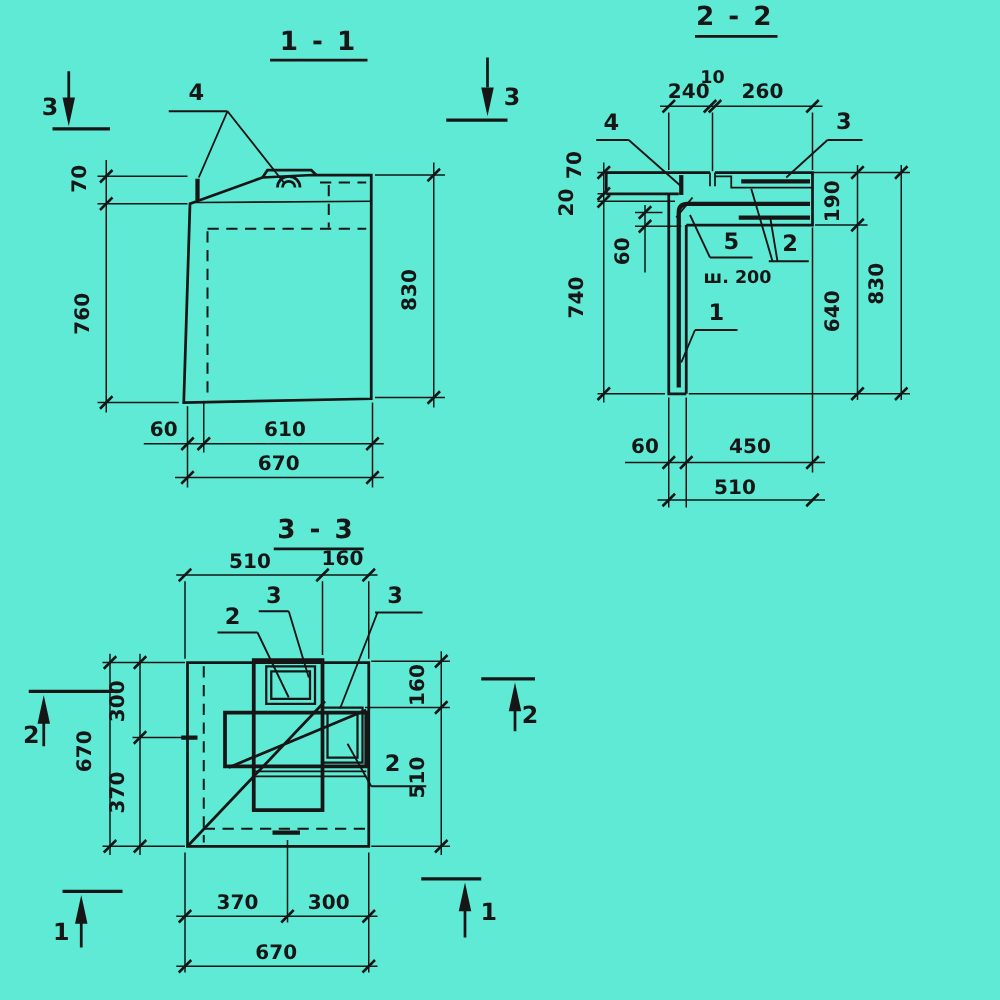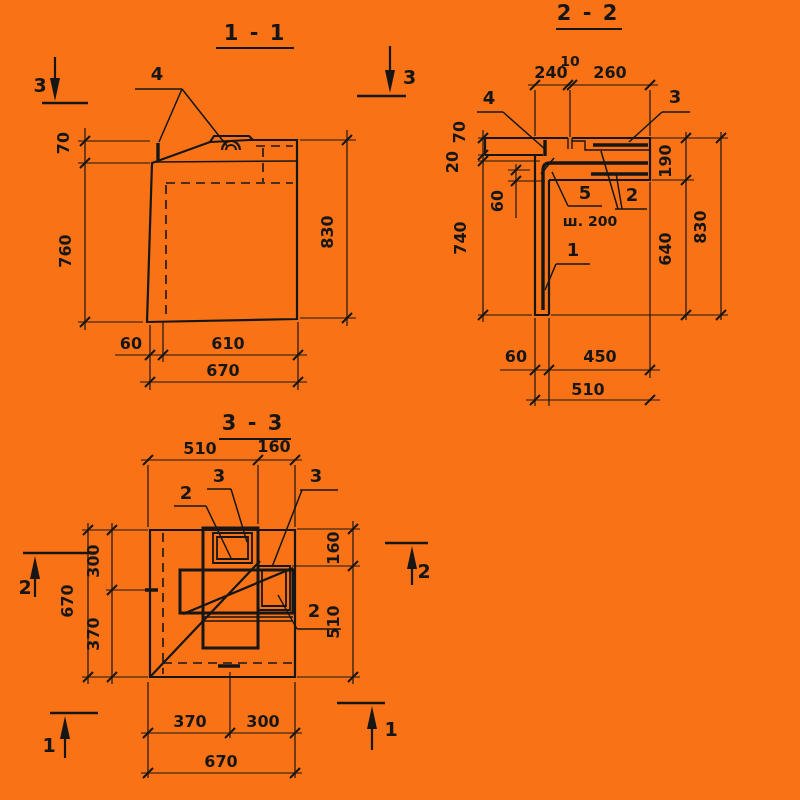--- a/index.html
+++ b/index.html
@@ -1,17 +1,17 @@
 <!DOCTYPE html>
 <html><head>
 <meta charset="utf-8">
 <style>
   html,body{margin:0;padding:0;background:#e8e8e4;}
   .sheet{
-    width:800px;height:800px;margin:0 auto;background:#f97316;
+    width:800px;height:800px;margin:0 auto;background:#5eead4;
     position:relative;overflow:hidden;
     font-family:"DejaVu Sans", sans-serif;
   }
   svg{display:block;}
   text{
     font-family:"DejaVu Sans", sans-serif;
     font-weight:bold;
     fill:#161616;
   }
   .t-title{font-size:21px;letter-spacing:2px;}

